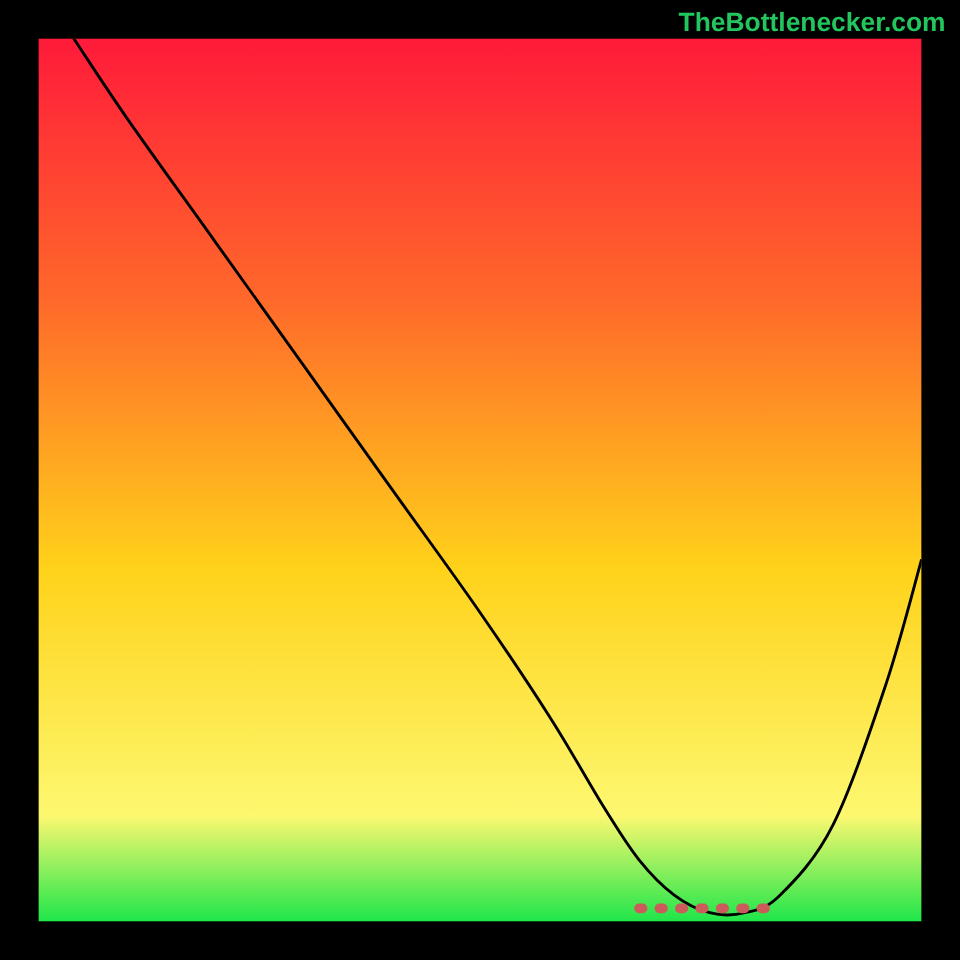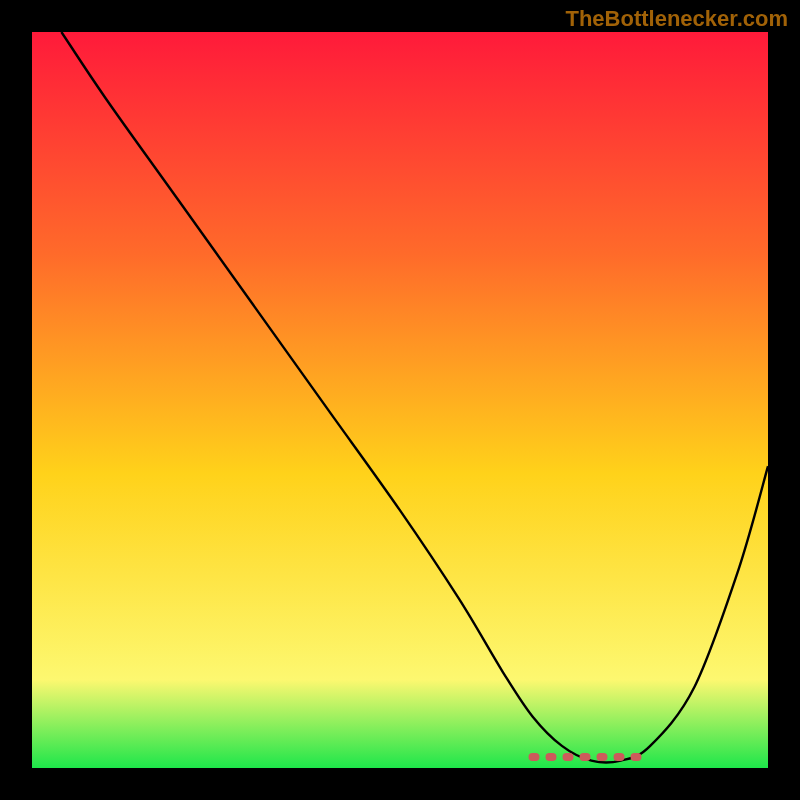--- a/index.html
+++ b/index.html
@@ -1,17 +1,17 @@
 <!DOCTYPE html>
 <html><head>
 <meta charset="utf-8">
 <style>
   html,body{margin:0;padding:0;width:800px;height:800px;background:#000;font-family:Arial,Helvetica,sans-serif}
   .frame{position:absolute;left:0;top:0;width:800px;height:800px;background:#000}
-  .attribution{position:absolute;right:12px;top:6px;font-size:22px;font-weight:700;color:#a16207}
+  .attribution{position:absolute;right:12px;top:6px;font-size:22px;font-weight:700;color:#22c55e}
   .plot-area{position:absolute;left:32px;top:32px;width:736px;height:736px}
   svg{position:absolute;left:0;top:0}
 </style>
 </head>
 <body>
 
 <div class="frame">
 
   <div class="attribution">TheBottlenecker.com</div>
 

